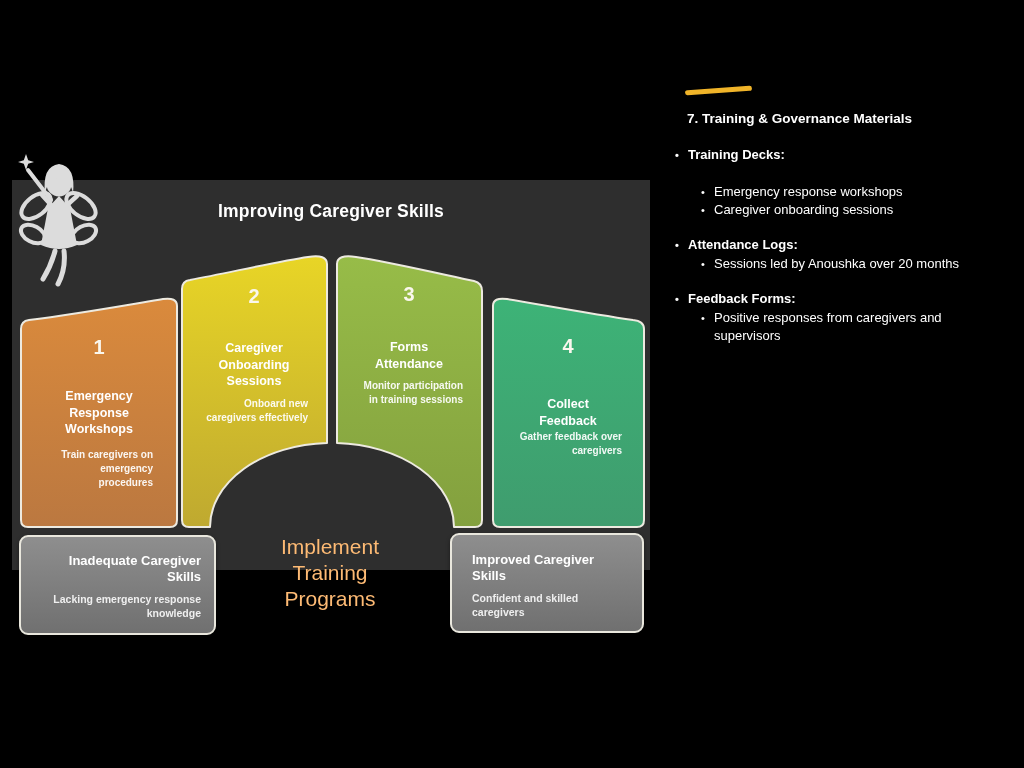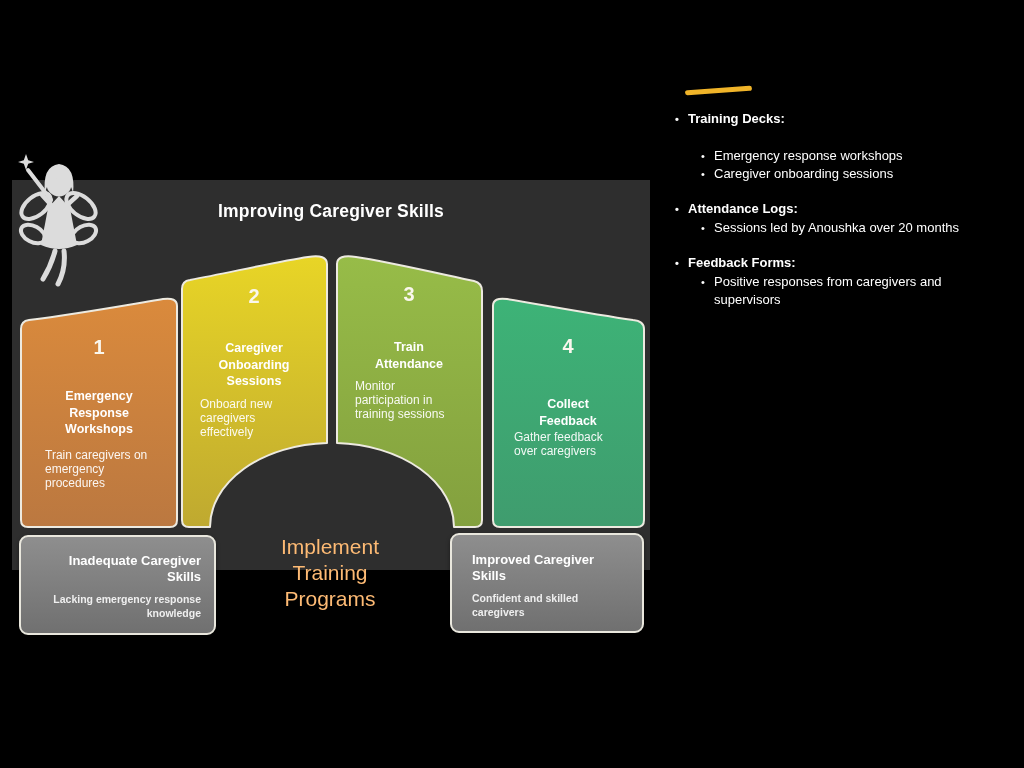--- a/index.html
+++ b/index.html
@@ -11,22 +11,22 @@
   .slide { position:absolute; left:12px; top:180px; width:638px; height:390px; background:#2E2E2E; }
   .slide svg.shapes { position:absolute; left:0; top:0; }
 
   .slide-title { position:absolute; left:0; top:21px; width:638px; text-align:center;
                  color:#FFFFFF; font-size:17.5px; font-weight:bold; letter-spacing:.2px; }
 
   .step-number { position:absolute; width:80px; text-align:center; color:#FAF7EE;
                  font-size:20px; font-weight:bold; }
   .step-title  { position:absolute; width:100px; text-align:center; color:#FFFFFF;
                  font-size:12.5px; font-weight:bold; line-height:16.5px; }
-  .step-desc   { position:absolute; width:108px; text-align:left; color:rgba(255,255,255,.93);
-                 font-size:12px; font-weight:normal; line-height:14px; }
+  .step-desc   { position:absolute; width:108px; text-align:right; color:rgba(255,255,255,.93);
+                 font-size:10px; font-weight:bold; line-height:14px; }
 
   .n1 { left:47px;  top:156px; }  .t1 { left:37px;  top:208px; }  .d1 { left:33px;  top:268px; }
   .n2 { left:202px; top:105px; }  .t2 { left:192px; top:160px; }  .d2 { left:188px; top:217px; }
   .n3 { left:357px; top:103px; }  .t3 { left:347px; top:159px; }  .d3 { left:343px; top:199px; }
   .n4 { left:516px; top:155px; }  .t4 { left:506px; top:216px; }  .d4 { left:502px; top:250px; }
 
   .center-label { position:absolute; left:248px; top:354px; width:140px; text-align:center;
                   color:#fdba74; font-size:21px; font-weight:400; line-height:26px; }
 
   .gray-box { position:absolute; height:100px; border:2px solid #E9E7DD; border-radius:9px;
@@ -124,21 +124,21 @@
 
     <div class="step-number n1">1</div>
     <div class="step-title  t1">Emergency Response Workshops</div>
     <div class="step-desc   d1">Train caregivers on emergency procedures</div>
 
     <div class="step-number n2">2</div>
     <div class="step-title  t2">Caregiver Onboarding Sessions</div>
     <div class="step-desc   d2">Onboard new caregivers effectively</div>
 
     <div class="step-number n3">3</div>
-    <div class="step-title  t3">Train Attendance</div>
+    <div class="step-title  t3">Forms Attendance</div>
     <div class="step-desc   d3">Monitor participation in training sessions</div>
 
     <div class="step-number n4">4</div>
     <div class="step-title  t4">Collect Feedback</div>
     <div class="step-desc   d4">Gather feedback over caregivers</div>
 
     <div class="center-label">Implement Training Programs</div>
 
     <div class="gray-box gb-left">
       <div class="gb-title">Inadequate Caregiver Skills</div>
@@ -146,20 +146,21 @@
     </div>
 
     <div class="gray-box gb-right">
       <div class="gb-title">Improved Caregiver Skills</div>
       <div class="gb-desc">Confident and skilled caregivers</div>
     </div>
   </div>
 
   <div class="right-panel">
     <div class="marker"></div>
+    <div class="rp-heading">7. Training &amp; Governance Materials</div>
 
     <div class="rp-section">
       <div class="rp-l1 mb20">
         <span class="bullet">•</span>
         <span class="txt">Training Decks:</span>
       </div>
       <div class="rp-l2">
         <span class="bullet">•</span>
         <span class="txt">Emergency response workshops</span>
       </div>

